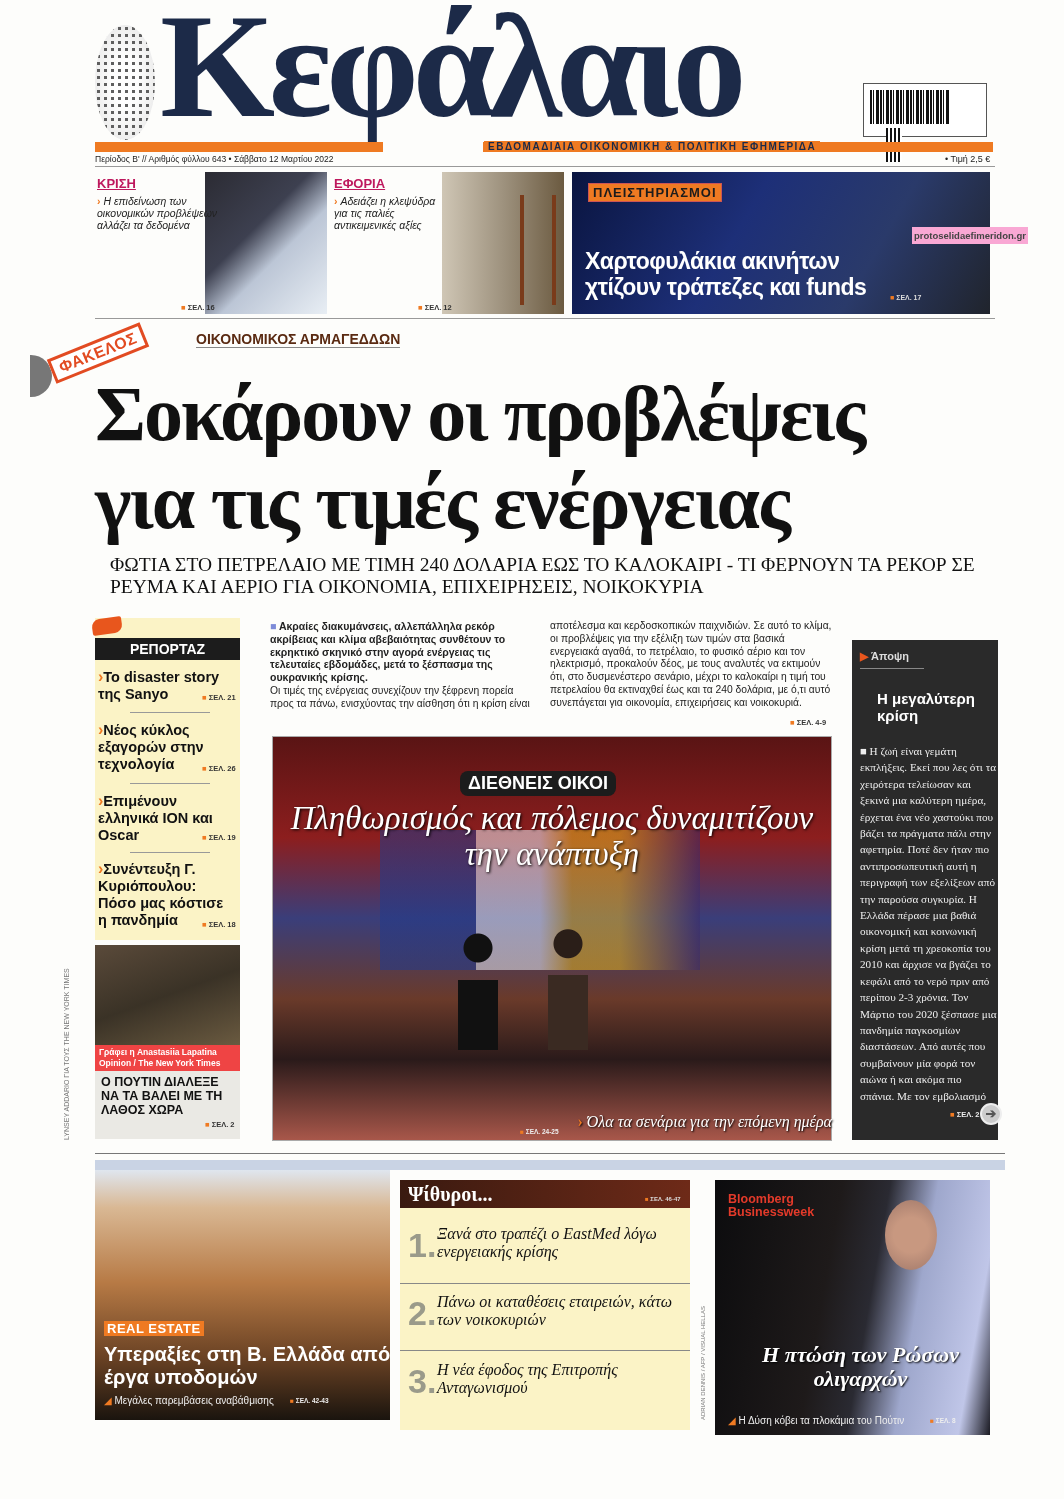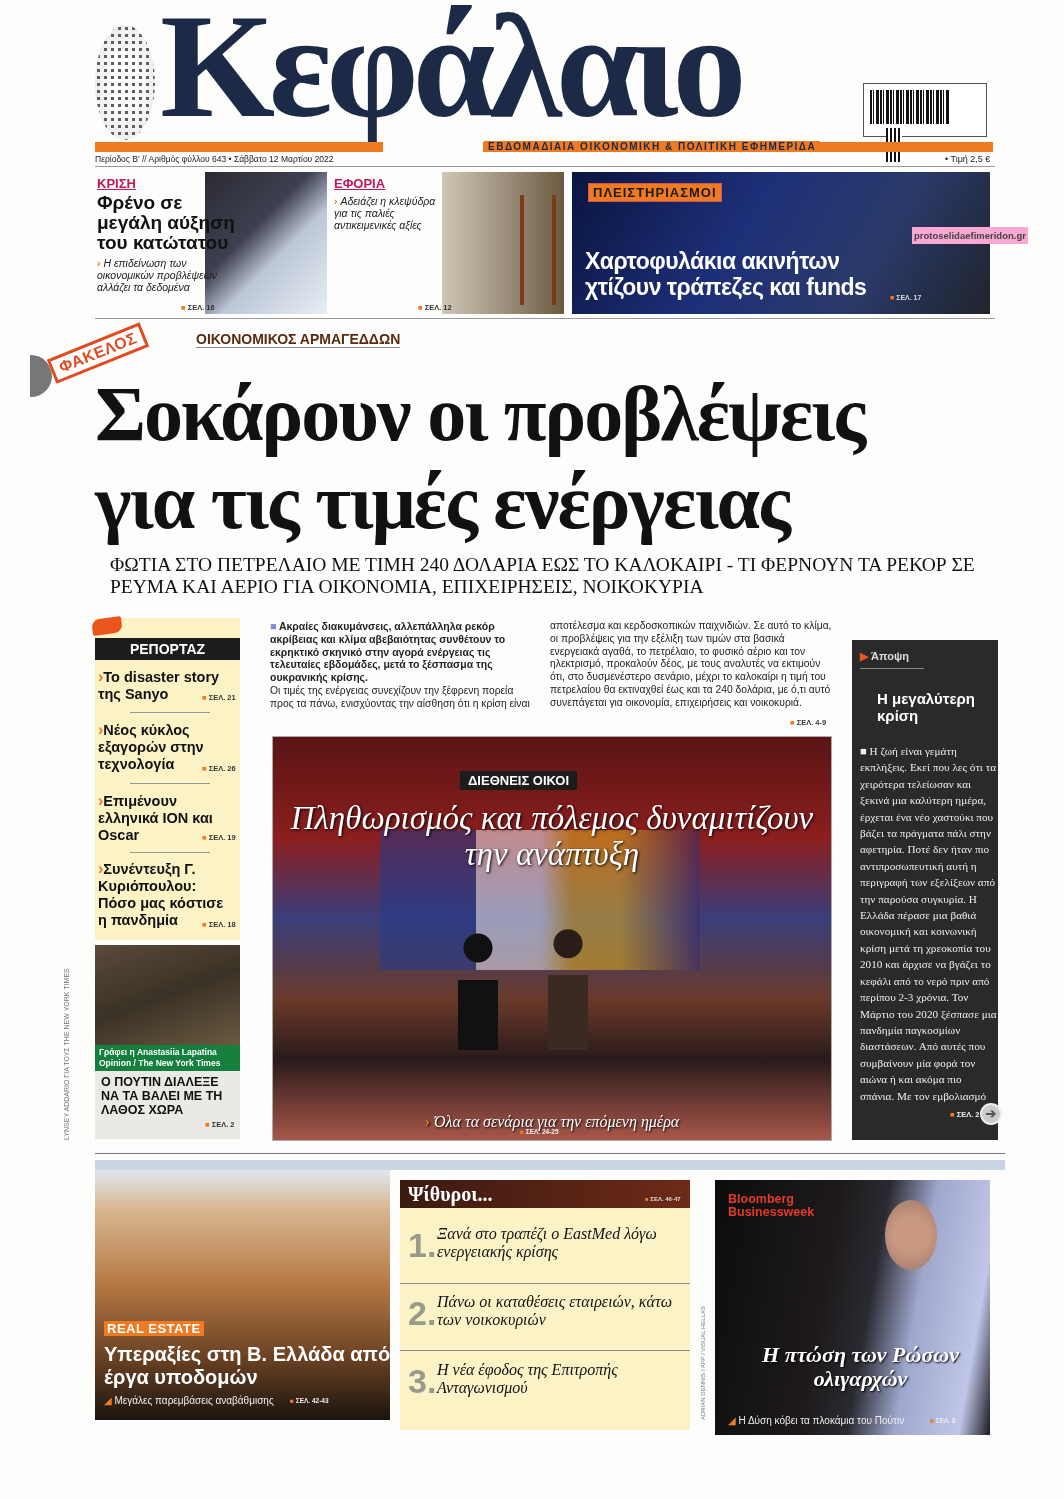--- a/index.html
+++ b/index.html
@@ -49,40 +49,40 @@
 
   
   #rep-box { left: 95px; top: 618px; width: 145px; height: 322px; background: #fbf3c6; }
   #rep-head { left: 95px; top: 638px; width: 145px; height: 22px; background: #1c1c1c; color: #fff; font-weight: bold; font-size: 14px; text-align: center; line-height: 22px; }
   #rep-tab { left: 92px; top: 618px; width: 30px; height: 16px; background: #e8561d; border-radius: 8px 2px 8px 2px; transform: rotate(-8deg); }
   .rep-item { position: absolute; left: 98px; width: 138px; font-weight: bold; font-size: 14.5px; line-height: 17px; color: #111; }
   .rep-item .arrow { font-size: 16px; }
   .rep-sep { position: absolute; left: 130px; width: 80px; height: 1px; background: #999; }
 
   #putin-img { left: 95px; top: 945px; width: 145px; height: 100px; background: linear-gradient(160deg, #5a4a3a 0%, #3a3226 50%, #6a5a40 100%); }
-  #putin-credit { left: 95px; top: 1045px; width: 145px; height: 26px; background: #15803d; color: #fff; font-size: 8.5px; font-weight: bold; padding: 2px 4px; line-height: 11px; }
+  #putin-credit { left: 95px; top: 1045px; width: 145px; height: 26px; background: #ef4444; color: #fff; font-size: 8.5px; font-weight: bold; padding: 2px 4px; line-height: 11px; }
   #putin-title { left: 95px; top: 1071px; width: 145px; height: 68px; background: #eae9e4; font-weight: bold; font-size: 12.5px; line-height: 14px; padding: 4px 6px; color: #111; }
   #putin-ref { left: 205px; top: 1120px; }
   #vert-credit { left: 63px; top: 1060px; transform: rotate(-90deg); transform-origin: left top; font-size: 7px; color: #777; width: 200px; }
 
   
   #lead-bold { left: 270px; top: 620px; width: 268px; font-weight: bold; font-size: 10.5px; line-height: 12.8px; color: #222; }
   #lead-bold::before { content: "■ "; color: #7d8bd8; }
   #lead-body1 { left: 270px; top: 685px; width: 268px; font-size: 10.3px; line-height: 12.8px; color: #222; }
   #lead-body2 { left: 550px; top: 620px; width: 283px; font-size: 10.3px; line-height: 12.8px; color: #222; }
   #lead-ref { left: 790px; top: 718px; }
 
   
   #intl { left: 272px; top: 736px; width: 560px; height: 405px; border: 1px solid #aaa; background: linear-gradient(180deg, #5a1414 0%, #8c1e1e 25%, #3a3e7a 45%, #6a3a2a 65%, #2a1a1a 80%, #a8574a 100%); overflow: hidden; }
   #intl-flag { left: 380px; top: 830px; width: 320px; height: 140px; background: linear-gradient(90deg, #233a8a 0 30%, #e8e8f0 30% 50%, #e0b020 60% 75%, #3a2a6a 100%); opacity: .55; }
-  #intl-kicker { left: 460px; top: 771px; background: #1c1c1c; color: #fff; font-weight: bold; font-size: 13px; padding: 2px 8px; }
+  #intl-kicker { left: 460px; top: 771px; background: #1c1c1c; color: #fff; font-weight: bold; font-size: 18px; padding: 2px 8px; border-radius: 8px; }
   #intl-title { left: 272px; top: 800px; width: 560px; text-align: center; font-family: "Liberation Serif", serif; font-style: italic; font-size: 33px; line-height: 36px; color: #fff; text-shadow: 1px 1px 3px #000; }
   #pawn1 { left: 450px; top: 930px; width: 56px; height: 120px; background: radial-gradient(circle at 50% 15%, #111 14px, transparent 15px), linear-gradient(#111, #111) 50% 100%/40px 70px no-repeat; }
   #pawn2 { left: 540px; top: 925px; width: 56px; height: 125px; background: radial-gradient(circle at 50% 15%, #2a1e18 14px, transparent 15px), linear-gradient(#3a2a22, #3a2a22) 50% 100%/40px 75px no-repeat; }
-  #intl-sub { left: 272px; top: 1113px; width: 560px; text-align: center; font-family: "Liberation Serif", serif; font-style: italic; font-size: 16px; color: #fff; text-shadow: 1px 1px 2px #000; }
+  #intl-sub { left: 272px; top: 1113px; width: 560px; text-align: right; font-family: "Liberation Serif", serif; font-style: italic; font-size: 16px; color: #fff; text-shadow: 1px 1px 2px #000; }
   #intl-ref { left: 520px; top: 1128px; color: #eee; font-size: 6.5px; }
 
   
   #op { left: 852px; top: 640px; width: 146px; height: 500px; background: #2a2a2a; color: #fff; }
   #op-label { left: 860px; top: 650px; color: #ddd; font-weight: bold; font-size: 11px; }
   #op-label .tri { color: #e8561d; }
   #op-rule { left: 860px; top: 668px; width: 64px; height: 1px; background: #888; }
   #op-title { left: 860px; top: 690px; width: 136px; font-weight: bold; font-size: 15px; line-height: 17px; color: #fff; margin-left: 17px; }
   #op-body { left: 860px; top: 743px; width: 138px; font-family: "Liberation Serif", serif; font-size: 11.2px; line-height: 16.4px; color: #eee; }
   #op-ref { left: 950px; top: 1110px; color: #eee; font-size: 7.5px; }
@@ -127,21 +127,20 @@
 <div class="abs" id="orange-bar-l"></div>
 <div class="abs" id="orange-bar-r"></div>
 <div class="abs" id="tagline">ΕΒΔΟΜΑΔΙΑΙΑ ΟΙΚΟΝΟΜΙΚΗ &amp; ΠΟΛΙΤΙΚΗ ΕΦΗΜΕΡΙΔΑ</div>
 <div class="abs" id="issue-line">Περίοδος Β' // Αριθμός φύλλου 643 • Σάββατο 12 Μαρτίου 2022</div>
 <div class="abs" id="price">• Τιμή 2,5 €</div>
 <div class="abs rule" style="left:95px;top:166px;width:900px;"></div>
 
 <div class="abs" id="t1-img"></div>
 <div class="abs" style="left:97px;top:176px;width:230px;">
   <div class="teaser-kicker">ΚΡΙΣΗ</div>
-  <div class="teaser-title" style="width:150px;margin-top:2px;">Φρένο σε μεγάλη αύξηση του κατώτατου</div>
   <div class="teaser-sub" style="width:125px;margin-top:4px;"><span class="arrow">› </span><span>Η επιδείνωση των οικονομικών προβλέψεων αλλάζει τα δεδομένα</span></div>
 </div>
 <div class="abs page-ref" style="left:181px;top:303px;">ΣΕΛ. 16</div>
 
 <div class="abs" id="t2-img"></div>
 <div class="abs" id="t2-glass"></div>
 <div class="abs" style="left:334px;top:176px;width:230px;">
   <div class="teaser-kicker">ΕΦΟΡΙΑ</div>
   <div class="teaser-sub" style="width:105px;margin-top:4px;"><span class="arrow">› </span><span>Αδειάζει η κλεψύδρα για τις παλιές αντικειμενικές αξίες</span></div>
 </div>

